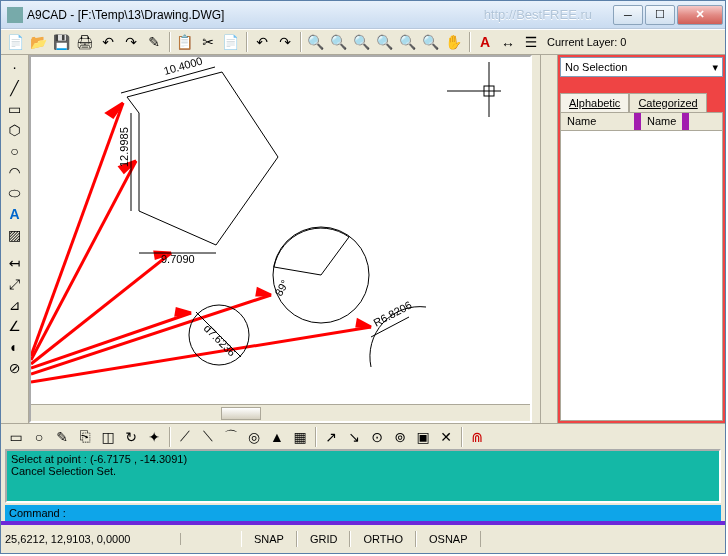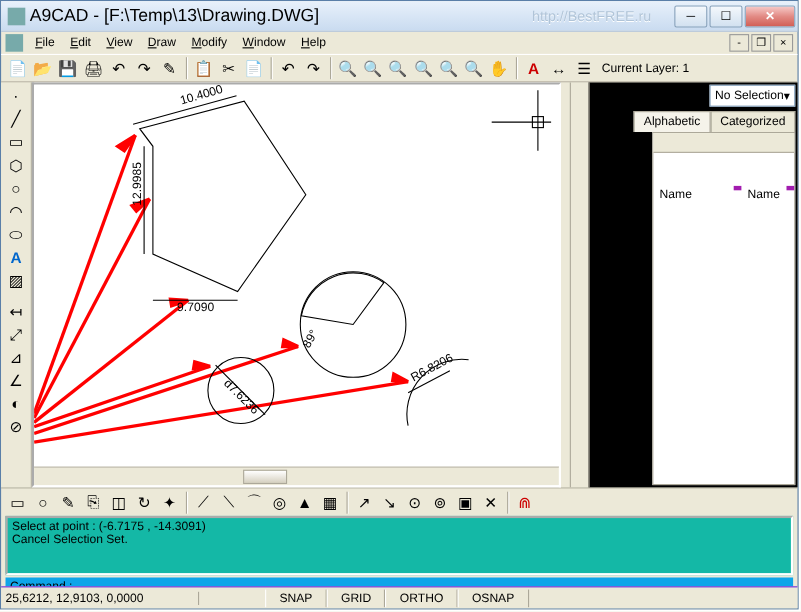--- a/index.html
+++ b/index.html
@@ -1,20 +1,20 @@
 <!DOCTYPE html>
 <html><head>
 <meta charset="utf-8">
 <style>
 * { box-sizing: border-box; margin: 0; padding: 0; font-family: Tahoma, sans-serif; font-size: 11px; }
 body { background: #fff; width: 728px; height: 556px; overflow: hidden; }
 .window { width: 726px; height: 554px; border: 1px solid #5a7fa8; background: #ece9d8; position: relative; }
 .titlebar { height: 28px; background: linear-gradient(#e8f1fb,#c9dbf0); display: flex; align-items: center; padding: 0 2px 0 6px; border-bottom: 1px solid #b8c8dc; }
 .titlebar .app-icon { width: 16px; height: 16px; background: #7aa; margin-right: 4px; }
-.titlebar .title { flex: 1; color: #000; font-size: 16px; }
+.titlebar .title { flex: 1; color: #000; font-size: 12px; }
 .titlebar .link { color: #b0c4d8; font-size: 13px; margin-right: 19px; text-shadow: 0 1px #fff; }
 .winbtn { width: 30px; height: 20px; margin-left: 2px; border: 1px solid #8aa3bb; background: linear-gradient(#f4f8fc,#d2e1f0); display: flex; align-items: center; justify-content: center; border-radius: 2px; }
 .winbtn.close { width: 46px; background: linear-gradient(#f6c9c7,#e28a84,#d15e56); color: #fff; font-weight: bold; }
 .menubar { height: 20px; display: flex; align-items: center; padding: 0 4px; gap: 0; }
 .menubar .sys { width:16px;height:16px;background:#7aa;margin-right:4px;}
 .menubar span.mi { padding: 2px 7px; }
 .menubar span.mi u { text-decoration: underline; }
 .menubar .mdi { margin-left: auto; display: flex; gap: 2px; }
 .menubar .mdi div { width: 18px; height: 16px; border: 1px solid #999; background: #ece9d8; display:flex;align-items:center;justify-content:center;font-size:10px;}
 .toolbar { height: 26px; border-top: 1px solid #fff; border-bottom: 1px solid #aca899; display: flex; align-items: center; padding: 0 4px; gap: 1px; }
@@ -22,66 +22,51 @@
 .tsep { width: 1px; height: 20px; background: #aca899; margin: 0 3px; box-shadow: 1px 0 #fff; }
 .tlbl { padding: 0 4px; }
 .main { display: flex; height: 368px; }
 .ltool { width: 28px; border-right: 1px solid #aca899; background: #ece9d8; display: flex; flex-direction: column; align-items: center; padding-top: 2px; gap: 1px; }
 .ltool .tbtn { width: 22px; height: 20px; }
 .canvas-wrap { flex: 1; display: flex; flex-direction: column; border: 2px inset #fff; background: #fff; position: relative; }
 .canvas { flex: 1; position: relative; background: #fff; }
 .scroll-h { height: 17px; background: #ece9d8; border-top: 1px solid #aca899; display:flex; align-items:center;}
 .scroll-h .thumb { width:40px; height:13px; background:linear-gradient(#fff,#d5d0c0); border:1px solid #aca899; margin-left:190px;}
 .rgap { width: 8px; background: #ece9d8; }
-.rpanel { width: 190px; border-left: 1px solid #aca899; background: #000000; display: flex; flex-direction: column; padding: 2px; align-items: flex-end; }
+.rpanel { width: 168px; border-left: 1px solid #aca899; background: #ef4444; display: flex; flex-direction: column; padding: 2px; }
 .rpanel .sel { height: 20px; border: 1px solid #7f9db9; background: #fff; display:flex; align-items:center; padding:0 4px;}
 .rpanel .sel::after { content:"▾"; margin-left:auto;}
-.tabs { display:flex; margin-top:4px; }
+.tabs { display:flex; margin-top:16px;text-decoration:underline; }
 .tab { padding: 3px 8px; border:1px solid #aca899; background:#ece9d8; border-bottom:none; position:relative;}
 .tab.active { background:#f5f3ea; }
 .propgrid { flex:1; border:1px solid #aca899; background:#fff; }
 .propgrid .ph { height: 18px; background: #ece9d8; border-bottom: 1px solid #aca899; display:flex;}
-.propgrid .ph div { padding:2px 6px; border-right:7px solid #a21caf;margin-top:48px;}
+.propgrid .ph div { padding:2px 6px; border-right:7px solid #a21caf;}
 .propgrid .ph div:first-child{width:80px;}
 .bottom-tools { height: 26px; border-top: 1px solid #aca899; display: flex; align-items: center; padding: 0 4px; gap: 1px; }
 .cmdarea { height: 54px; border:2px inset #fff; background:#14b8a6; margin:0 4px; padding:2px 4px; font-family: "MS Sans Serif", sans-serif; white-space:pre-line;}
 .cmdprompt { height:18px; margin:2px 4px 0; padding:2px 4px; background:#0ea5e9;}
-.status { position:absolute; bottom:0; left:0; right:0; height:20px; border-top:1px solid #6d28d9; background:#ece9d8; display:flex; align-items:center;}
+.status { position:absolute; bottom:0; left:0; right:0; height:32px; border-top:4px solid #6d28d9; background:#ece9d8; display:flex; align-items:center;}
 .status .coord { width: 180px; padding-left:4px; border-right:1px solid #aca899;}
 .status .sbtn { padding: 2px 12px; border-left:1px solid #fff; border-right:1px solid #aca899;}
 svg { position:absolute; left:0; top:0; }
 </style>
 </head>
 <body>
 
 <div class="window">
   <div class="titlebar">
     <div class="app-icon"></div>
     <div class="title">A9CAD - [F:\Temp\13\Drawing.DWG]</div>
     <div class="link">http://BestFREE.ru</div>
     <div class="winbtn">─</div>
     <div class="winbtn">☐</div>
     <div class="winbtn close">✕</div>
   </div>
 
-  <div class="menubar">
-    <div class="sys"></div>
-    <span class="mi"><u>F</u>ile</span>
-    <span class="mi"><u>E</u>dit</span>
-    <span class="mi"><u>V</u>iew</span>
-    <span class="mi"><u>D</u>raw</span>
-    <span class="mi"><u>M</u>odify</span>
-    <span class="mi"><u>W</u>indow</span>
-    <span class="mi"><u>H</u>elp</span>
-    <div class="mdi">
-      <div>-</div>
-      <div>❐</div>
-      <div>×</div>
-    </div>
-  </div>
 
   <div class="toolbar">
     <div class="tbtn">📄</div>
     <div class="tbtn">📂</div>
     <div class="tbtn">💾</div>
     <div class="tbtn">🖨</div>
     <div class="tbtn">↶</div>
     <div class="tbtn">↷</div>
     <div class="tbtn">✎</div>
     <div class="tsep"></div>
@@ -96,21 +81,21 @@
     <div class="tbtn">🔍</div>
     <div class="tbtn">🔍</div>
     <div class="tbtn">🔍</div>
     <div class="tbtn">🔍</div>
     <div class="tbtn">🔍</div>
     <div class="tbtn">✋</div>
     <div class="tsep"></div>
     <div class="tbtn" style="color:#c00;font-weight:bold">A</div>
     <div class="tbtn">↔</div>
     <div class="tbtn">☰</div>
-    <span class="tlbl">Current Layer: 1</span>
+    <span class="tlbl">Current Layer: 0</span>
   </div>
 
   <div class="main">
     <div class="ltool">
       <div class="tbtn">·</div>
       <div class="tbtn">╱</div>
       <div class="tbtn">▭</div>
       <div class="tbtn">⬡</div>
       <div class="tbtn">○</div>
       <div class="tbtn">◠</div>

